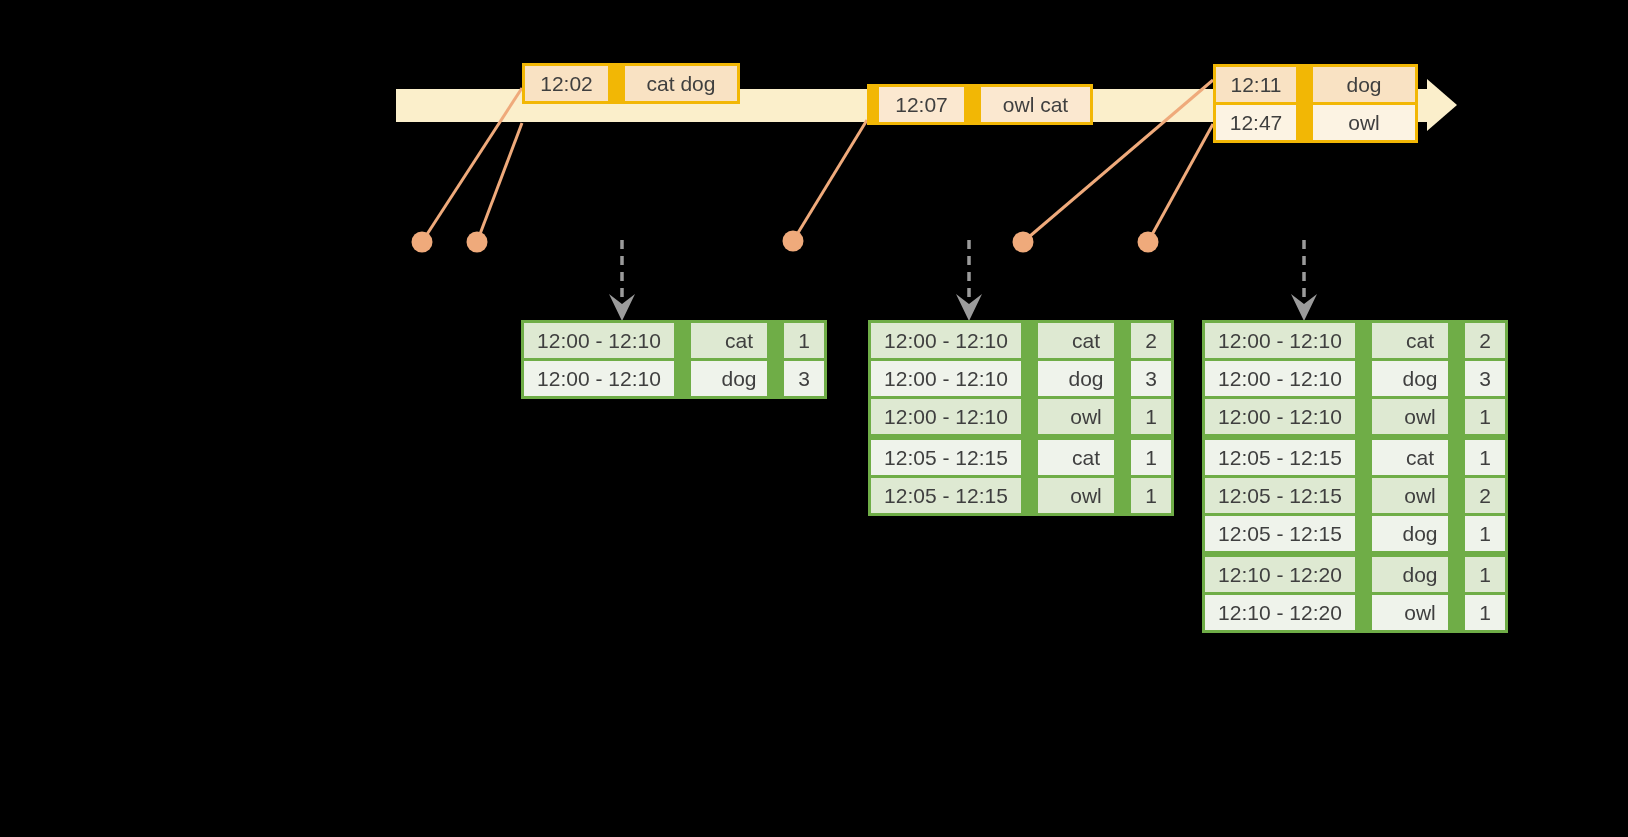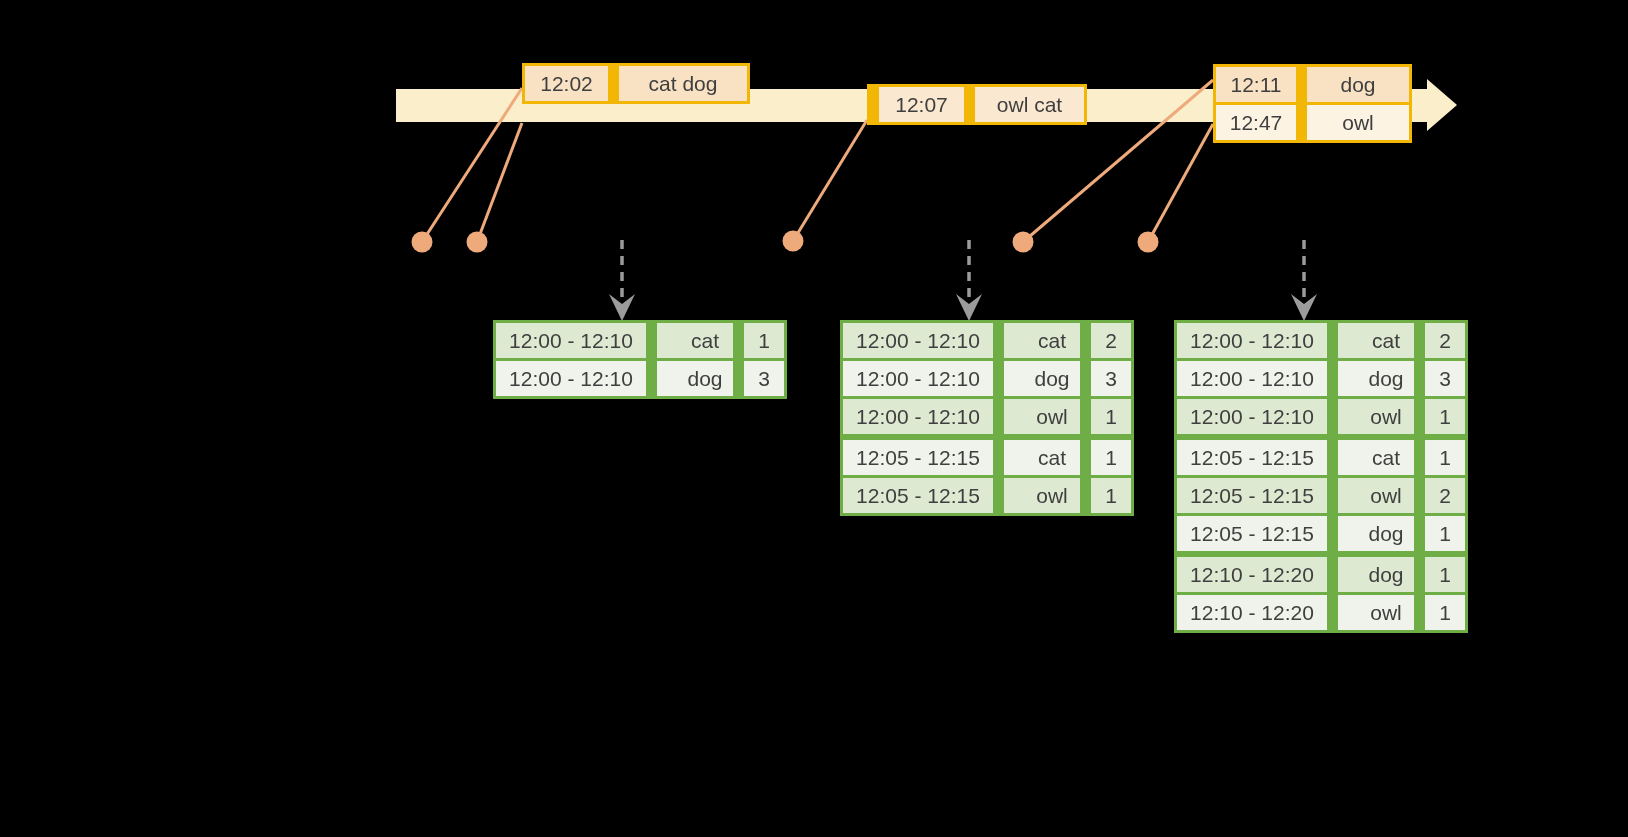--- a/index.html
+++ b/index.html
@@ -25,34 +25,34 @@
   .band{fill:var(--band);}
   .connector{stroke:var(--orange_dot);stroke-width:3;}
   .dot{fill:var(--orange_dot);}
   .trigger-stem{stroke:var(--arrow_gray);stroke-width:3.5;stroke-dasharray:9 7;}
   .trigger-head{fill:var(--arrow_gray);}
   .tbl{
     position:absolute;z-index:1;display:flex;flex-direction:column;
     gap:3px;padding:3px;box-sizing:border-box;
   }
   .etable{background:var(--gold);}
-  .gtable{background:var(--green_border);}
-  .trow{display:flex;gap:11px;}
+  .gtable{background:var(--green_border);margin-left:28px;}
+  .trow{display:flex;gap:17px;}
   .trow.group-start{margin-top:3px;}
   .tcell{
     display:flex;align-items:center;justify-content:center;
     height:35px;font-size:21px;color:var(--text);line-height:1;
   }
   .etable .dark{background:var(--peach);}
   .etable .light{background:var(--cream);}
   .etable-2 .dark{background:var(--peach_light);}
   .gtable .dark{background:var(--green_dark);}
   .gtable .light{background:var(--green_light);}
   .etable-1{left:522px;top:63px;}
-  .etable-1 .c0{width:83px;} .etable-1 .c1{width:128px;}
+  .etable-1 .c0{width:83px;} .etable-1 .c1{width:112px;}
   .etable-2{left:867px;top:84px;padding-left:12px;}
   .etable-2 .c0{width:85px;} .etable-2 .c1{width:109px;}
   .etable-3{left:1213px;top:64px;}
   .etable-3 .c0{width:80px;} .etable-3 .c1{width:102px;}
   .gtable-1{left:493px;top:320px;}
   .gtable-2{left:840px;top:320px;}
   .gtable-3{left:1174px;top:320px;}
   .gtable .c0{width:150px;} .gtable .c1{width:56px;padding-left:20px;} .gtable .c2{width:40px;}
 </style>
 </head>

